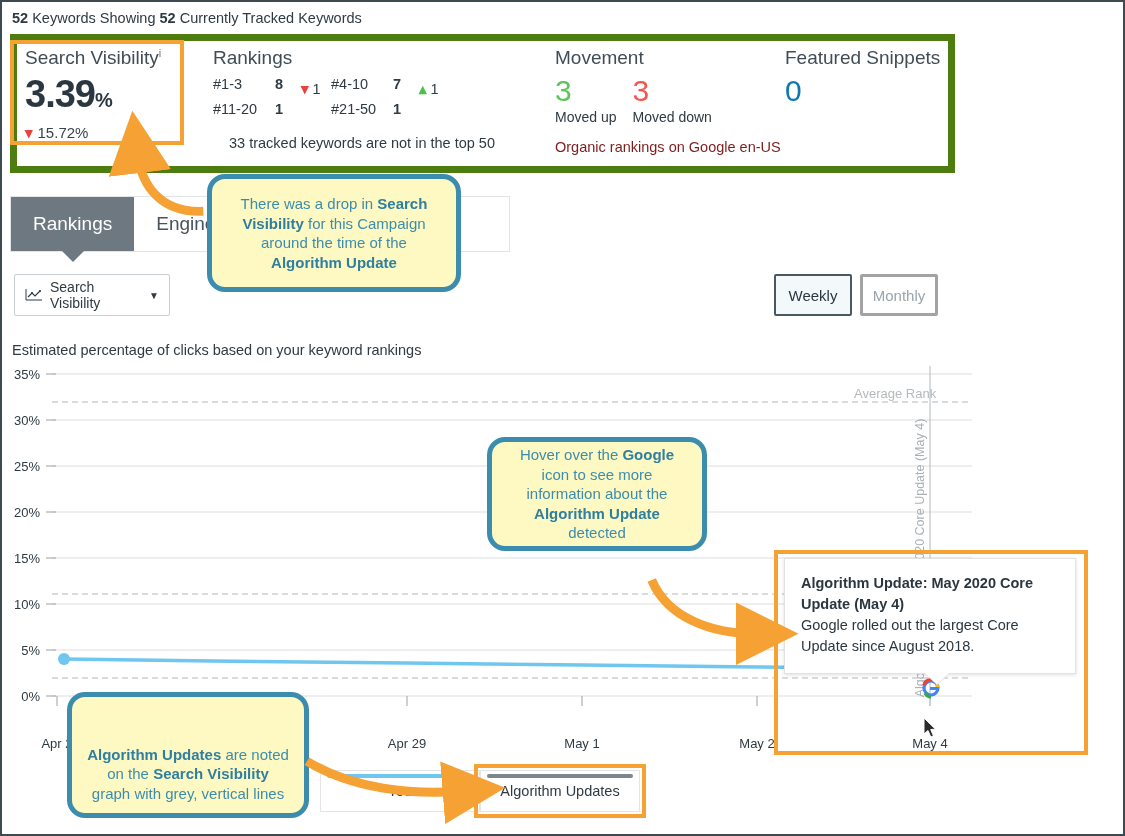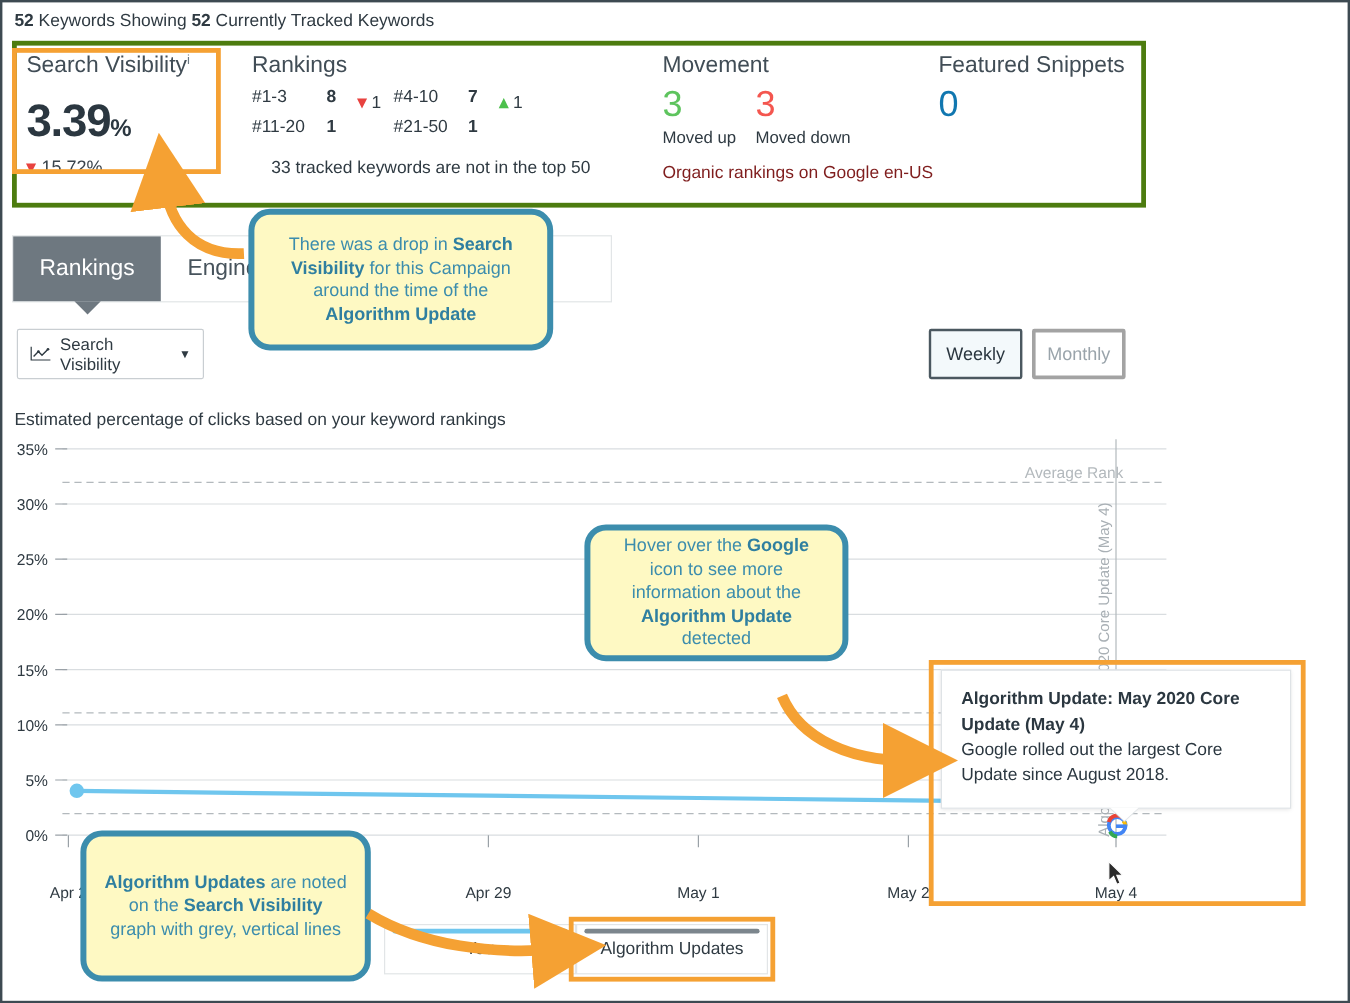--- a/index.html
+++ b/index.html
@@ -21,35 +21,35 @@
   
   .kw-line {
     position:absolute; left:10px; top:8px;
     font-size:14.5px; color:#2f3a42; white-space:nowrap;
   }
   .kw-line b { font-weight:bold; }
 
   
   .summary {
     position:absolute; left:8px; top:32px; width:945px; height:139px;
-    border:4px solid #4d7c0f; background:#fff;
+    border:7px solid #4d7c0f; background:#fff;
   }
   .sum-col { position:absolute; top:0; height:100%; }
   .sum-title {
     font-size:19px; color:#414d56; font-weight:normal; white-space:nowrap;
   }
   .sum-title sup { font-size:11px; color:#6a7781; }
 
   
   #sv-col { left:8px; top:6px; width:175px; }
   .sv-box {
     position:absolute; left:8px; top:38px; width:174px; height:105px;
     border:4px solid #f5a133; background:transparent; pointer-events:none;
   }
-  .sv-value { font-size:38px; font-weight:bold; color:#2b3740; line-height:1; margin-top:16px; letter-spacing:-1px;}
+  .sv-value { font-size:38px; font-weight:bold; color:#2b3740; line-height:1; margin-top:6px; letter-spacing:-1px;}
   .sv-value .pct { font-size:20px; font-weight:bold; }
   .sv-delta { margin-top:11px; font-size:15px; color:#3a444c; display:flex; align-items:center; gap:5px;}
   .chev-down { color:#e8423f; font-size:15px; font-weight:bold; line-height:1;}
   .chev-up { color:#4cc04c; font-size:15px; font-weight:bold; line-height:1;}
 
   
   #rk-col { left:196px; top:6px; width:300px; }
   .rk-grid { margin-top:7px; font-size:14.5px; color:#2f3a42; }
   .rk-row { display:flex; height:25px; }
   .rk-lbl { width:62px; }
@@ -169,21 +169,21 @@
   .callout {
     position:absolute; background:#fef9c3;
     border:5px solid #3c8dad; border-radius:18px;
     color:#3c8dad; font-size:15px; line-height:1.3;
     text-align:center; display:flex; align-items:center; justify-content:center;
     padding:10px 14px;
   }
   .callout b { font-weight:bold; color:#2f7fa0; }
   #co-1 { left:205px; top:172px; width:254px; height:118px; }
   #co-2 { left:485px; top:435px; width:220px; height:114px; }
-  #co-3 { left:65px; top:690px; width:242px; height:126px; }
+  #co-3 { left:65px; top:690px; width:242px; height:126px;align-items:flex-end; }
 
   
   .arrows { position:absolute; inset:0; pointer-events:none; }
 
   
   .cursor { position:absolute; left:922px; top:716px; width:16px; height:22px; }
 </style>
 </head>
 <body>
 

